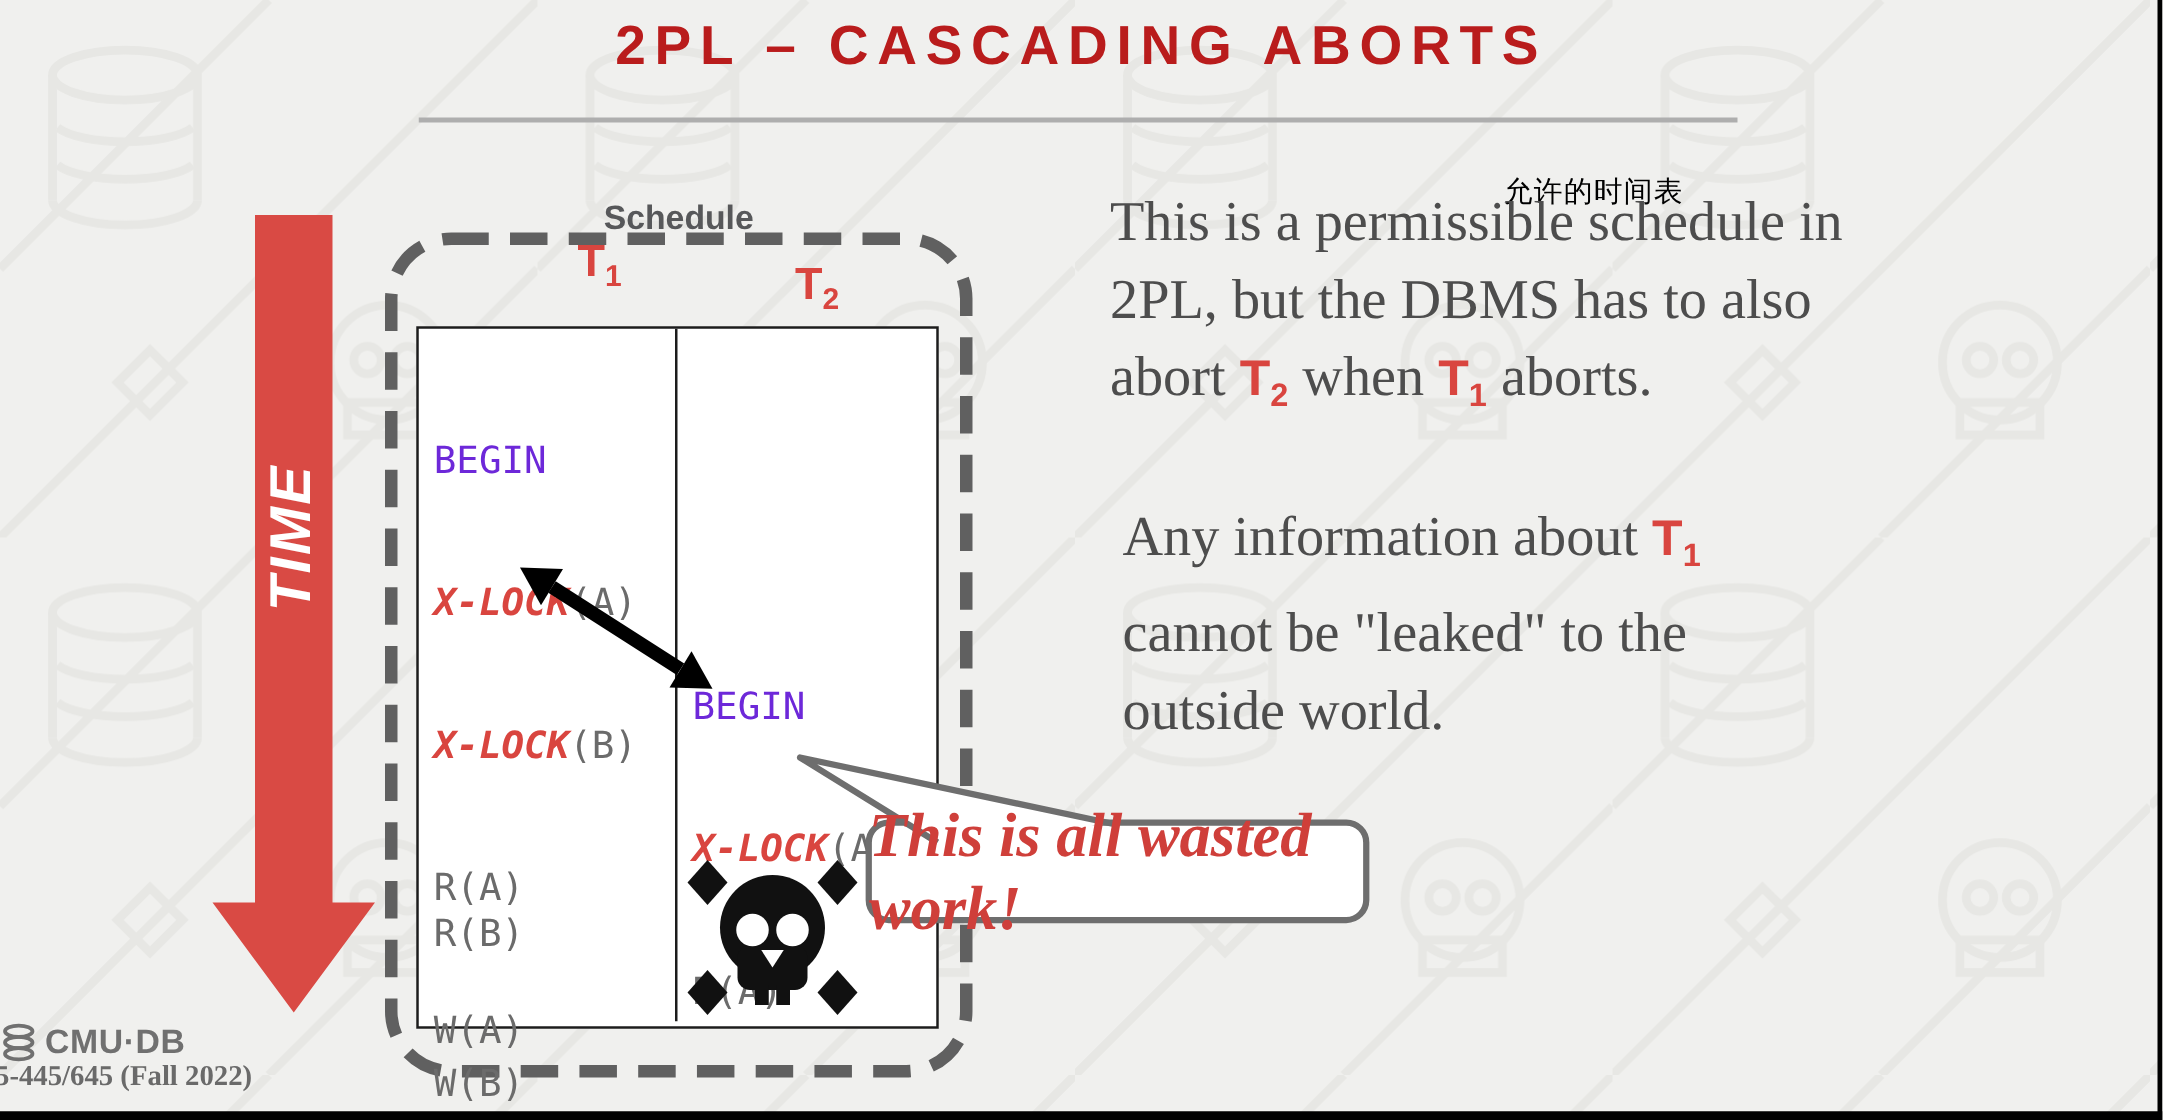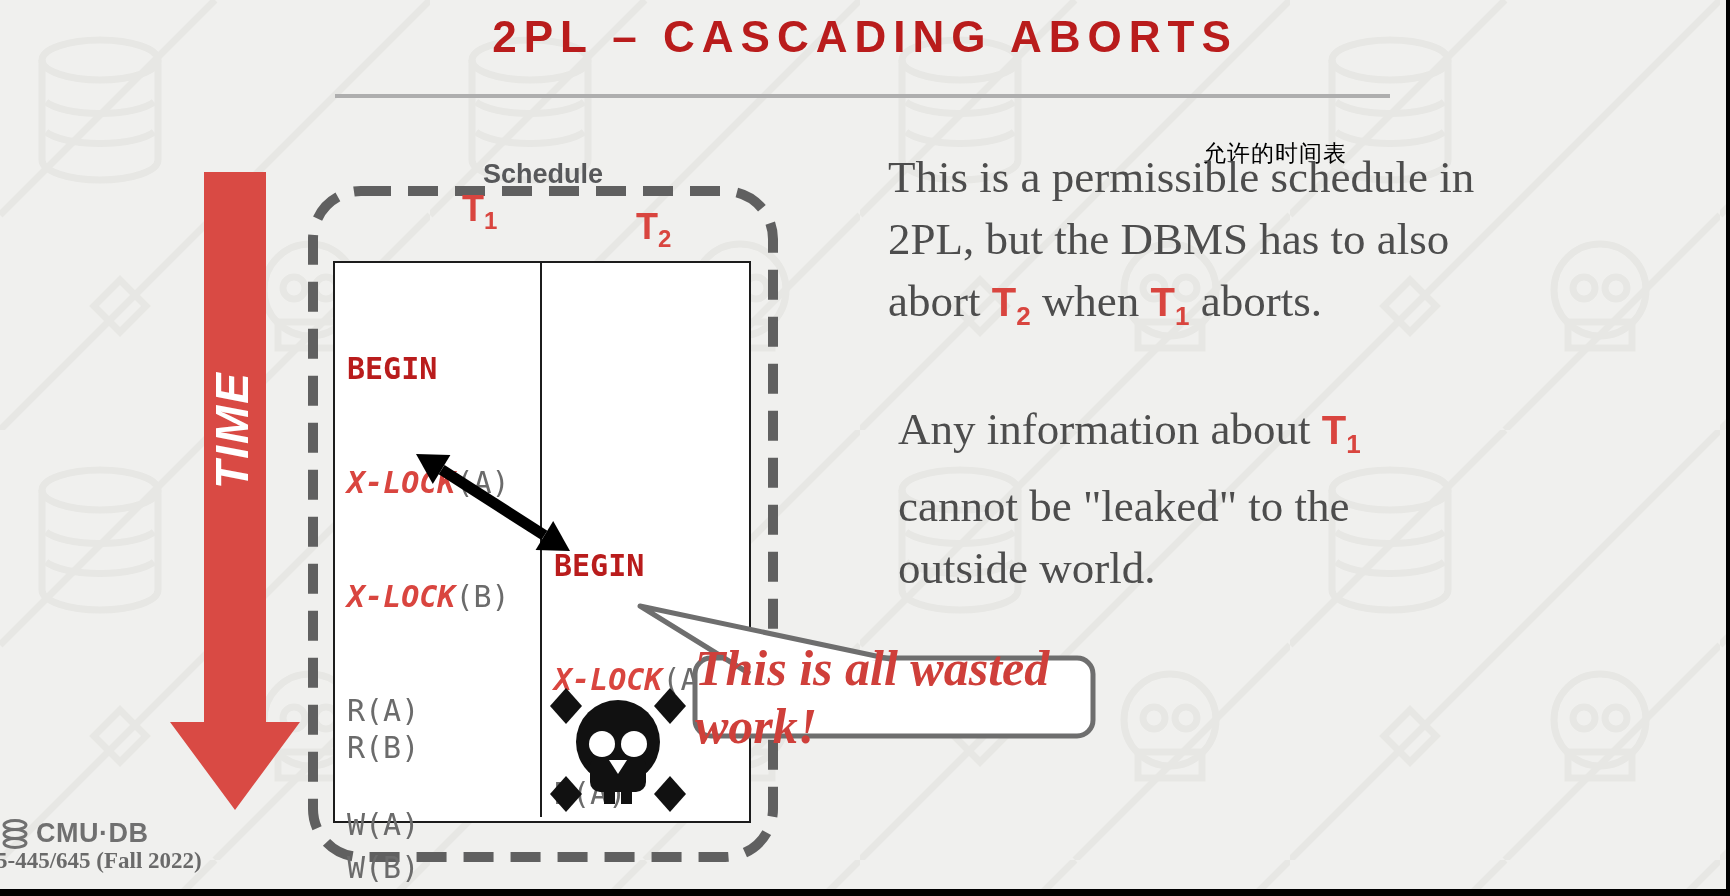--- a/index.html
+++ b/index.html
@@ -18,21 +18,21 @@
   
   .schedule-label{left:393px;top:120px;width:300px;text-align:center;
     font-size:27px;font-weight:bold;color:#57585a;margin-top:39px;}
   .t-header{font-size:36px;font-weight:bold;color:#d9453f;}
   .t-header .sub{font-size:24px;vertical-align:-8px;}
   
   .sched-table{left:333px;top:261px;width:414px;height:558px;background:#ffffff;
     border:2px solid #1c1c1c;}
   .table-divider{left:205px;top:0;width:2px;height:554px;background:#1c1c1c;}
   .mono{font-family:"DejaVu Sans Mono","Liberation Mono",monospace;font-size:30px;line-height:38px;white-space:pre;}
-  .op-kw{color:#b91c1c;font-weight:bold;}
+  .op-kw{color:#6d28d9;font-weight:normal;}
   .op-red{color:#d9453f;font-weight:bold;font-style:italic;}
   .op-arg{color:#6b6b6b;}
   .op-plain{color:#6b6b6b;}
   .t1-rows{left:347px;top:274px;}
   .t1-rows2{left:347px;top:648px;line-height:40px;}
   .t2-rows{left:554px;top:471px;}
   
   .body-text{font-family:"Liberation Serif",serif;color:#4d4d4d;font-size:45px;line-height:62px;}
   .para1{left:888px;top:146px;}
   .para2{left:898px;top:398px;}

